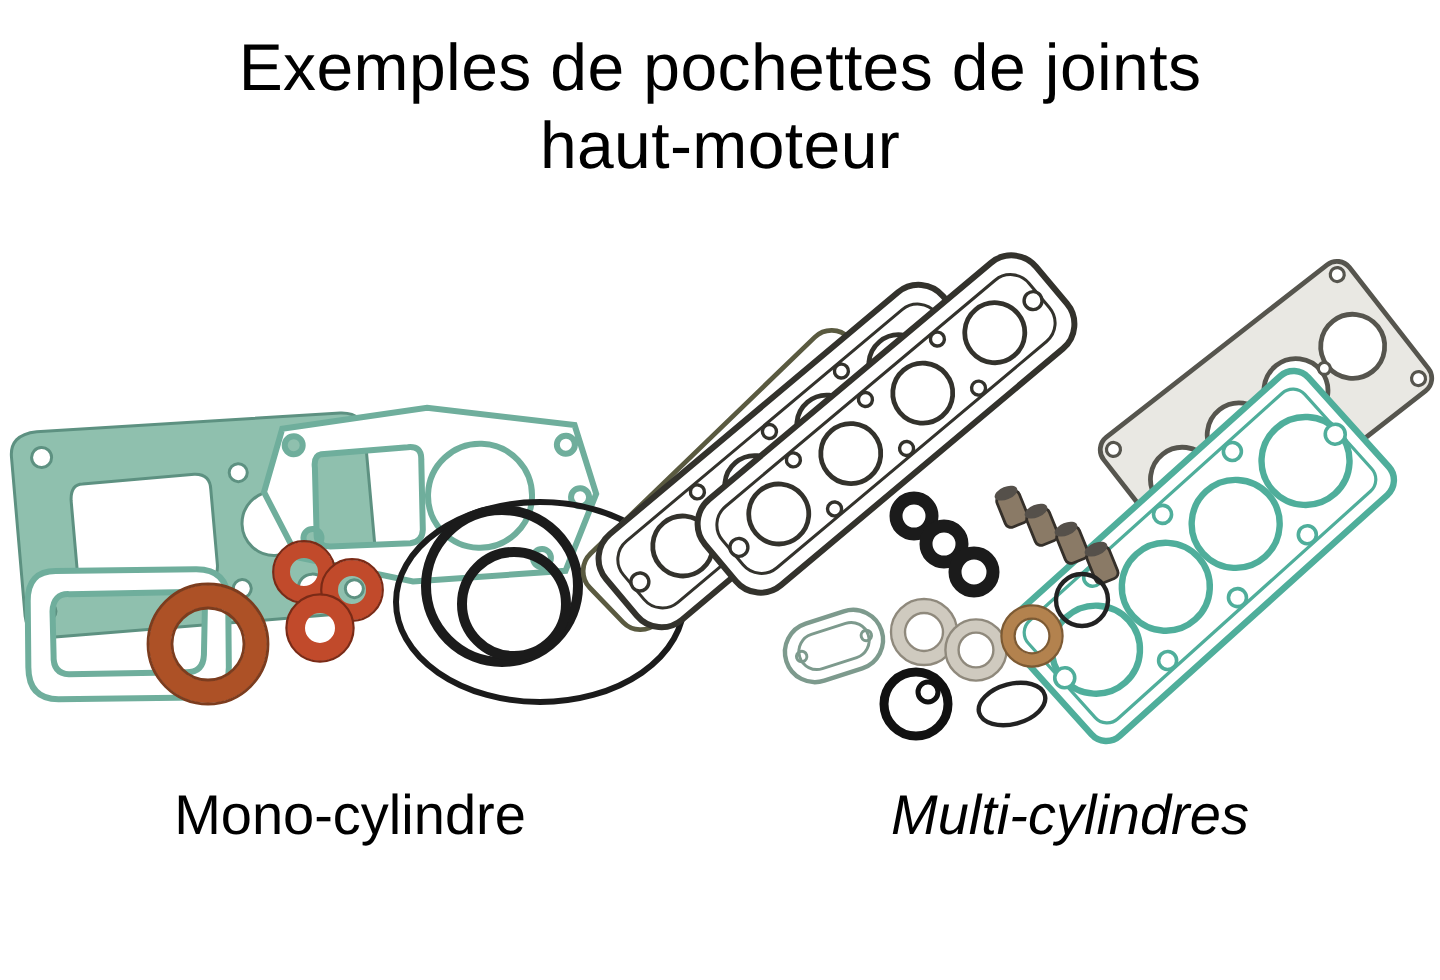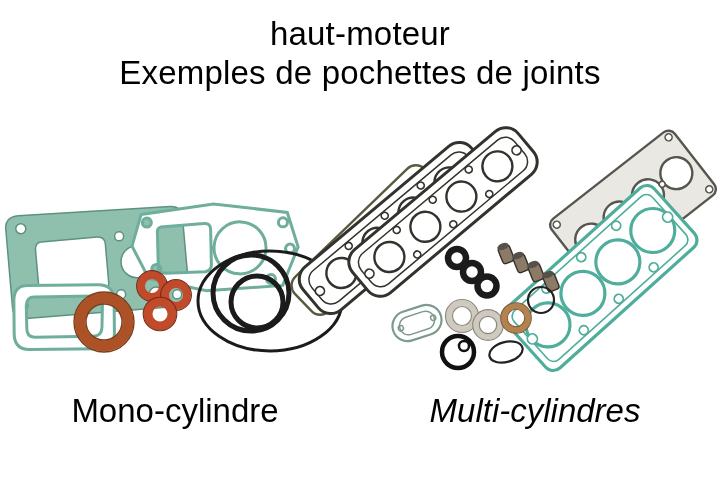--- a/index.html
+++ b/index.html
@@ -12,21 +12,21 @@
   }
   .title{
     position:absolute;top:14px;left:0;width:100%;
     text-align:center;
     font-size:33px;line-height:39px;
     color:var(--text,#000);
     letter-spacing:0.2px;
   }
   .caption{
     position:absolute;top:392px;
-    font-size:33px;color:var(--text,#000);
+    font-size:28px;color:var(--text,#000);
     text-align:center;
   }
   .caption-left{left:15px;width:320px;}
   .caption-right{left:385px;width:300px;font-style:italic;}
   svg.art{position:absolute;top:0;left:0;}
 
   
   .plate-teal{fill:var(--teal-plate,#8fc0ae);stroke:var(--teal-plate-edge,#5d9181);stroke-width:1.5;}
   .line-teal{fill:#fff;stroke:var(--teal-line,#6fae9c);stroke-width:3;}
   .line-olive{fill:#fff;stroke:var(--olive-line,#5a5a40);stroke-width:2.4;}
@@ -58,22 +58,22 @@
   .line-gray-thin{fill:none;stroke:#7d9a8d;stroke-width:1.5;}
   .grommet{fill:#fff;stroke:#111;stroke-width:4.5;}
   .grommet-hole{fill:none;stroke:#111;stroke-width:2.5;}
 </style>
 </head>
 <body>
 
 <div class="page">
 
   <div class="title">
+    <div>Exemples de pochettes de joints</div>
     <div>haut-moteur</div>
-    <div>Exemples de pochettes de joints</div>
   </div>
 
   <svg class="art" width="720" height="490" viewBox="0 0 720 490" aria-hidden="true">
 
     <g>
 
       <g transform="rotate(-2 100 262)">
         <path class="plate-teal" fill-rule="evenodd" d="
           M20,213 L172,209 Q184,209 184,221 L188,294 Q189,306 177,309 L24,316 Q12,317 11,305 L7,226 Q6,214 20,213 Z
           M42,240 L98,237 Q106,237 106,245 L108,283 Q108,291 100,291 L46,294 Q38,294 38,286 L36,248 Q36,240 42,240 Z

